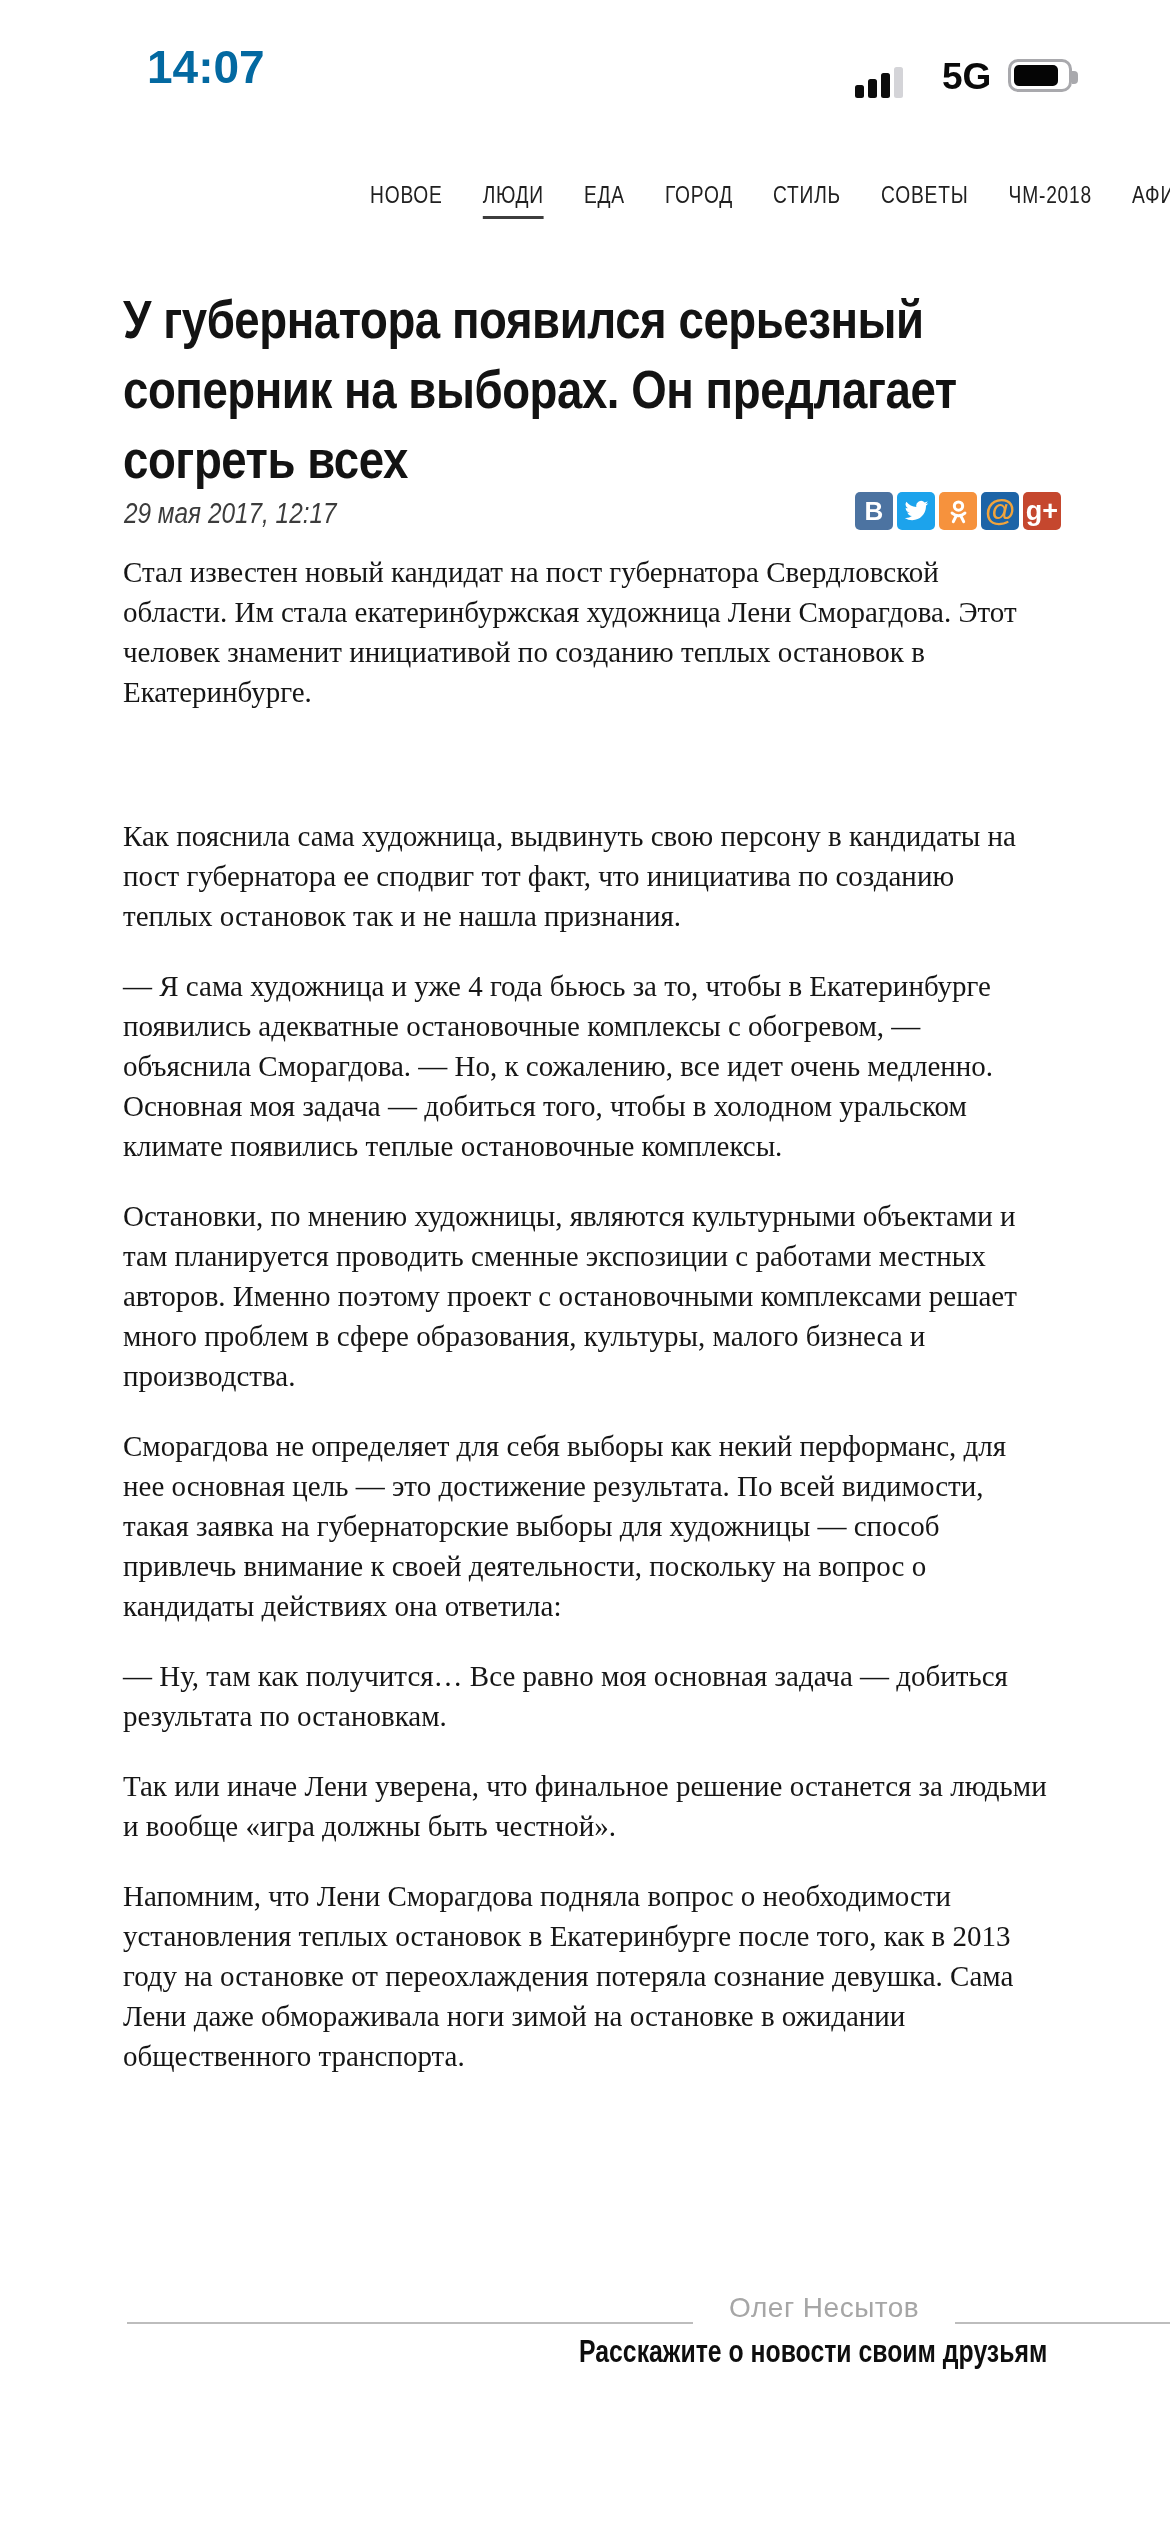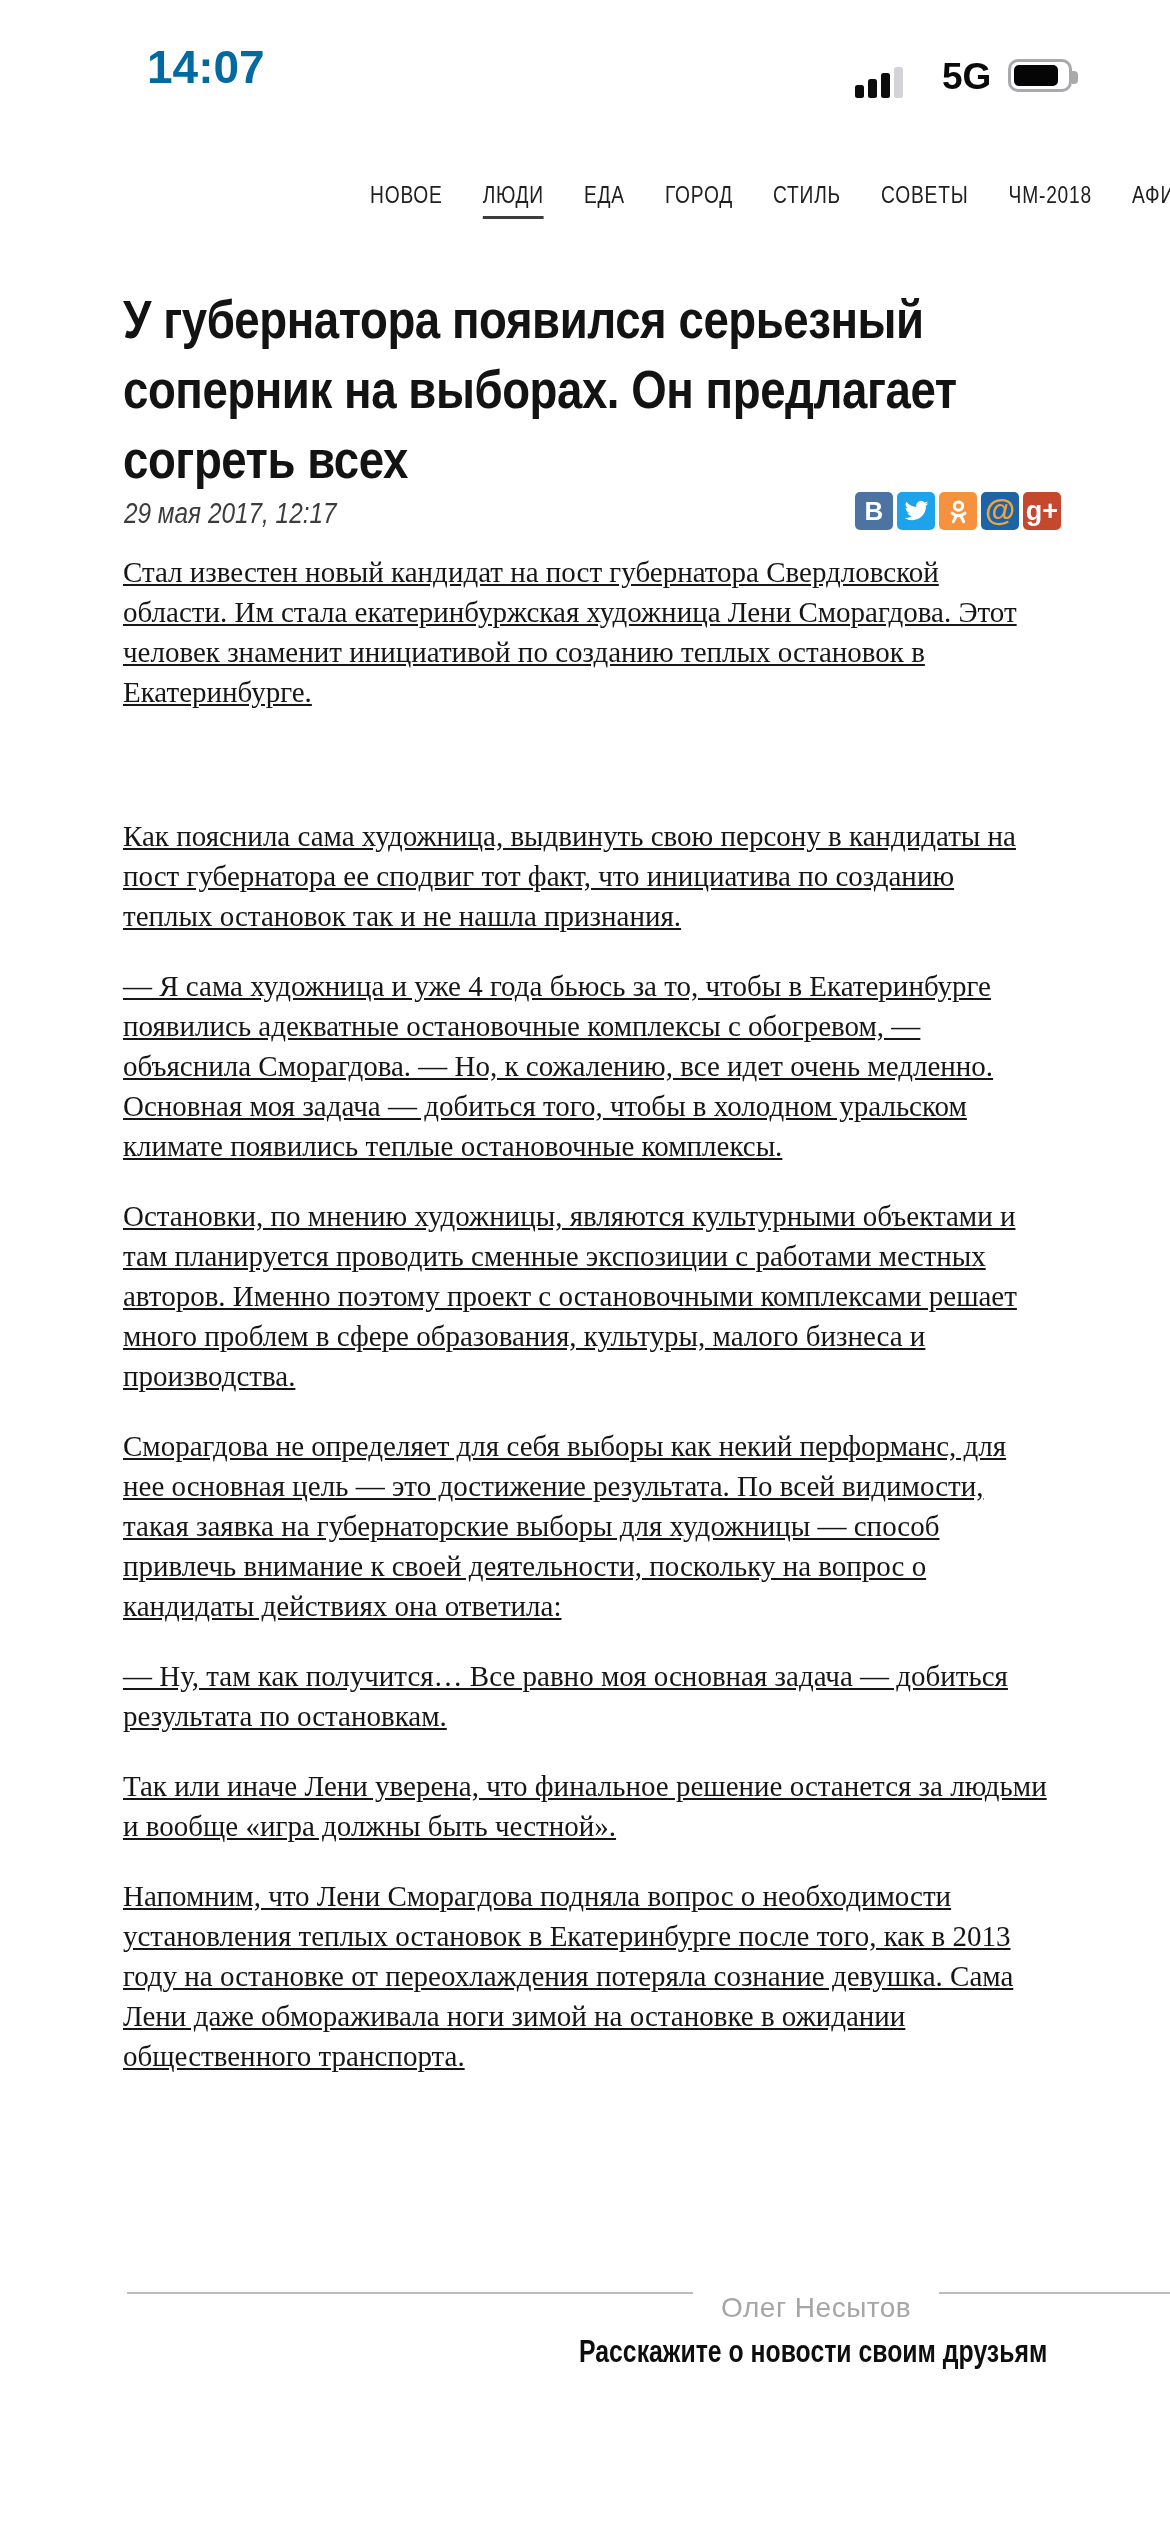--- a/index.html
+++ b/index.html
@@ -38,25 +38,25 @@
 
   .share-row{position:absolute;left:732px;top:492px;display:flex;gap:4px;}
   .share{width:38px;height:38px;border-radius:5px;display:flex;align-items:center;justify-content:center;
          color:#fff;text-decoration:none;cursor:pointer;overflow:hidden;}
   .share .glyph{font-weight:700;font-size:26px;line-height:38px;color:#fff;}
   .share.mail .glyph{color:#f2a43c;font-size:31px;font-weight:700;}
   .share.gp .glyph{font-size:27px;}
 
   .body-text{position:absolute;left:0;top:552px;width:924px;
              font-family:"Liberation Serif",serif;font-size:29px;line-height:40px;color:#161616;}
-  .body-text p{margin:0 0 30px 0;text-decoration:underline;}
+  .body-text p{margin:0 0 30px 0;}
   .body-text p.lead{margin-bottom:104px;}
 
   
-  .author-row{position:absolute;left:127px;top:2292px;width:1043px;display:flex;align-items:flex-start;gap:28px;}
+  .author-row{position:absolute;left:127px;top:2292px;width:1043px;display:flex;align-items:flex-end;gap:36px;}
   .author-row .rule{height:2px;background:#bdbdbd;}
   .author-row .rule.left{width:566px;}
   .author-row .rule.right{flex:1;}
   .author-name{font-size:28px;color:#a6a6a6;white-space:nowrap;letter-spacing:0.5px;}
 
   .share-prompt{position:absolute;right:123px;top:2334px;font-size:31px;font-weight:700;color:#0e0e0e;
                 transform:scaleX(0.8);transform-origin:right center;white-space:nowrap;}
 
   
   .site-footer{position:absolute;left:0;top:2372px;width:1170px;height:160px;box-sizing:border-box;

